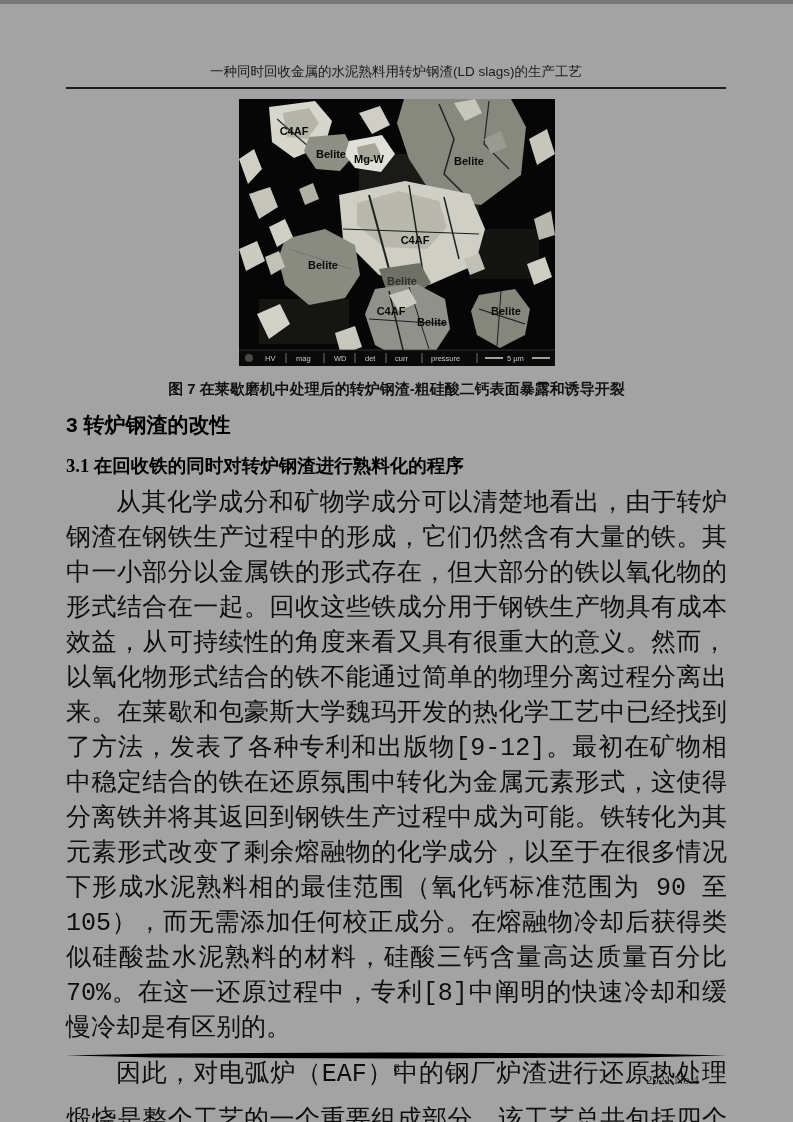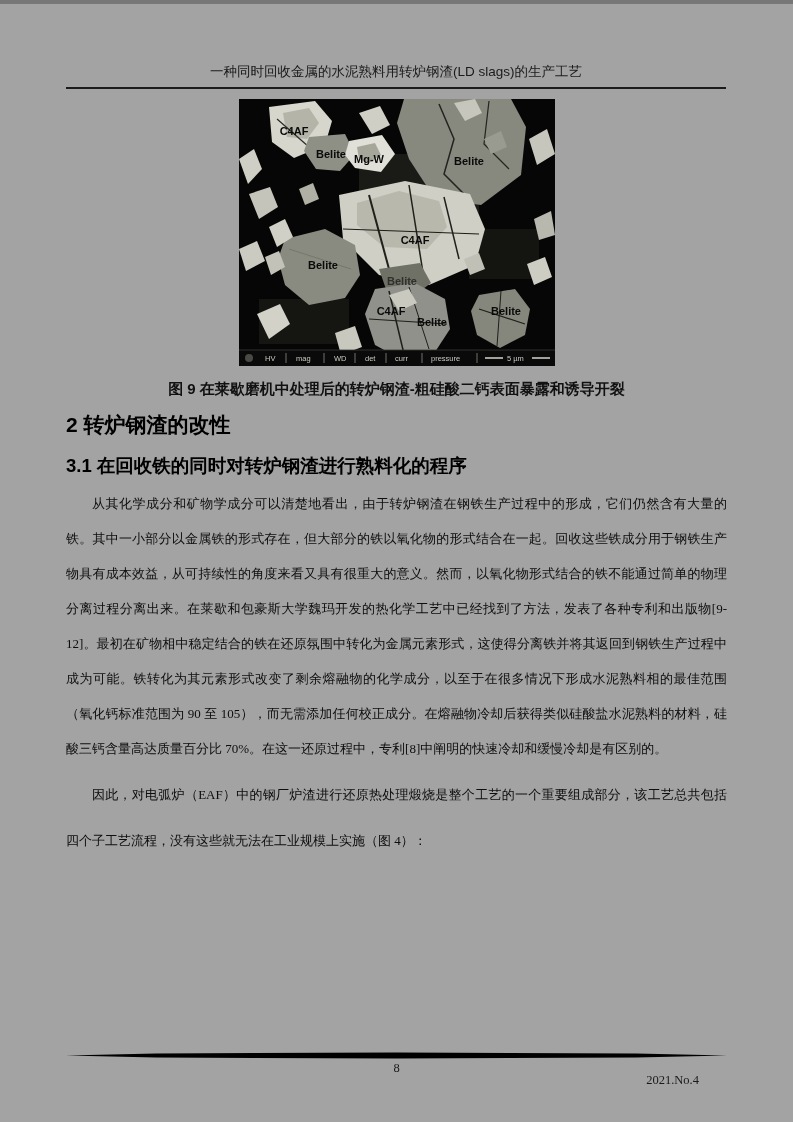--- a/index.html
+++ b/index.html
@@ -30,31 +30,31 @@
     font-weight:bold;font-size:15px;color:#111;line-height:20px;
   }
   
   .h1{
     position:absolute;top:407px;left:66px;right:66px;
     font-family:"Liberation Sans","DejaVu Sans",sans-serif;
     font-weight:bold;font-size:21px;color:#000;
   }
   .h2{
     position:absolute;top:449px;left:66px;right:66px;
-    font-family:Liberation Sans, sans-serif;
+    font-family:Liberation Serif, serif;
     font-weight:bold;font-size:18.5px;color:#000;
   }
   
   .body{position:absolute;top:482px;left:66px;right:66px;}
   .para{
     margin:0;
-    font-size:13px;line-height:35px;
+    font-size:25px;line-height:35px;
     text-align:justify;text-indent:2em;
     color:#0d0d0d;
-    font-family:Liberation Serif, serif;
+    font-family:Liberation Mono, monospace;
   }
   .para.spaced{margin-top:6px;line-height:46px;}
   
   .footer{position:absolute;left:66px;right:66px;top:1048px;}
   .footer-rule{display:block;width:100%;height:7px;}
   .footer-row{
     position:relative;height:20px;margin-top:2px;
     font-family:"Liberation Serif","DejaVu Serif",serif;
     font-size:12.5px;color:#1a1a1a;
   }
@@ -167,24 +167,24 @@
         <line x1="183" y1="254" x2="183" y2="264" stroke="#8a8a82" stroke-width="0.8"></line>
         <text class="bar-text" x="192" y="262">pressure</text>
         <line x1="238" y1="254" x2="238" y2="264" stroke="#8a8a82" stroke-width="0.8"></line>
         <g>
           <line x1="246" y1="259" x2="264" y2="259" stroke="#c9c9c1" stroke-width="1.6"></line>
           <text class="bar-text" x="268" y="262">5 µm</text>
           <line x1="293" y1="259" x2="311" y2="259" stroke="#c9c9c1" stroke-width="1.6"></line>
         </g>
       </svg>
     </div>
-    <div class="caption">图 9  在莱歇磨机中处理后的转炉钢渣-粗硅酸二钙表面暴露和诱导开裂</div>
-  </div>
-
-  <div class="h1">2  转炉钢渣的改性</div>
+    <div class="caption">图 7  在莱歇磨机中处理后的转炉钢渣-粗硅酸二钙表面暴露和诱导开裂</div>
+  </div>
+
+  <div class="h1">3  转炉钢渣的改性</div>
   <div class="h2">3.1 在回收铁的同时对转炉钢渣进行熟料化的程序</div>
 
   <div class="body">
     <p class="para">从其化学成分和矿物学成分可以清楚地看出，由于转炉钢渣在钢铁生产过程中的形成，它们仍然含有大量的铁。其中一小部分以金属铁的形式存在，但大部分的铁以氧化物的形式结合在一起。回收这些铁成分用于钢铁生产物具有成本效益，从可持续性的角度来看又具有很重大的意义。然而，以氧化物形式结合的铁不能通过简单的物理分离过程分离出来。在莱歇和包豪斯大学魏玛开发的热化学工艺中已经找到了方法，发表了各种专利和出版物[9-12]。最初在矿物相中稳定结合的铁在还原氛围中转化为金属元素形式，这使得分离铁并将其返回到钢铁生产过程中成为可能。铁转化为其元素形式改变了剩余熔融物的化学成分，以至于在很多情况下形成水泥熟料相的最佳范围（氧化钙标准范围为 90 至 105），而无需添加任何校正成分。在熔融物冷却后获得类似硅酸盐水泥熟料的材料，硅酸三钙含量高达质量百分比 70%。在这一还原过程中，专利[8]中阐明的快速冷却和缓慢冷却是有区别的。</p>
     <p class="para spaced">因此，对电弧炉（EAF）中的钢厂炉渣进行还原热处理煅烧是整个工艺的一个重要组成部分，该工艺总共包括四个子工艺流程，没有这些就无法在工业规模上实施（图 4）：</p>
   </div>
 
   <div class="footer">
     <svg class="footer-rule" viewBox="0 0 661 7" preserveAspectRatio="none">
       <polygon points="0,3.5 90,1.6 330,0.4 570,1.6 661,3.5 570,5.4 330,6.6 90,5.4" fill="#000000"></polygon>

